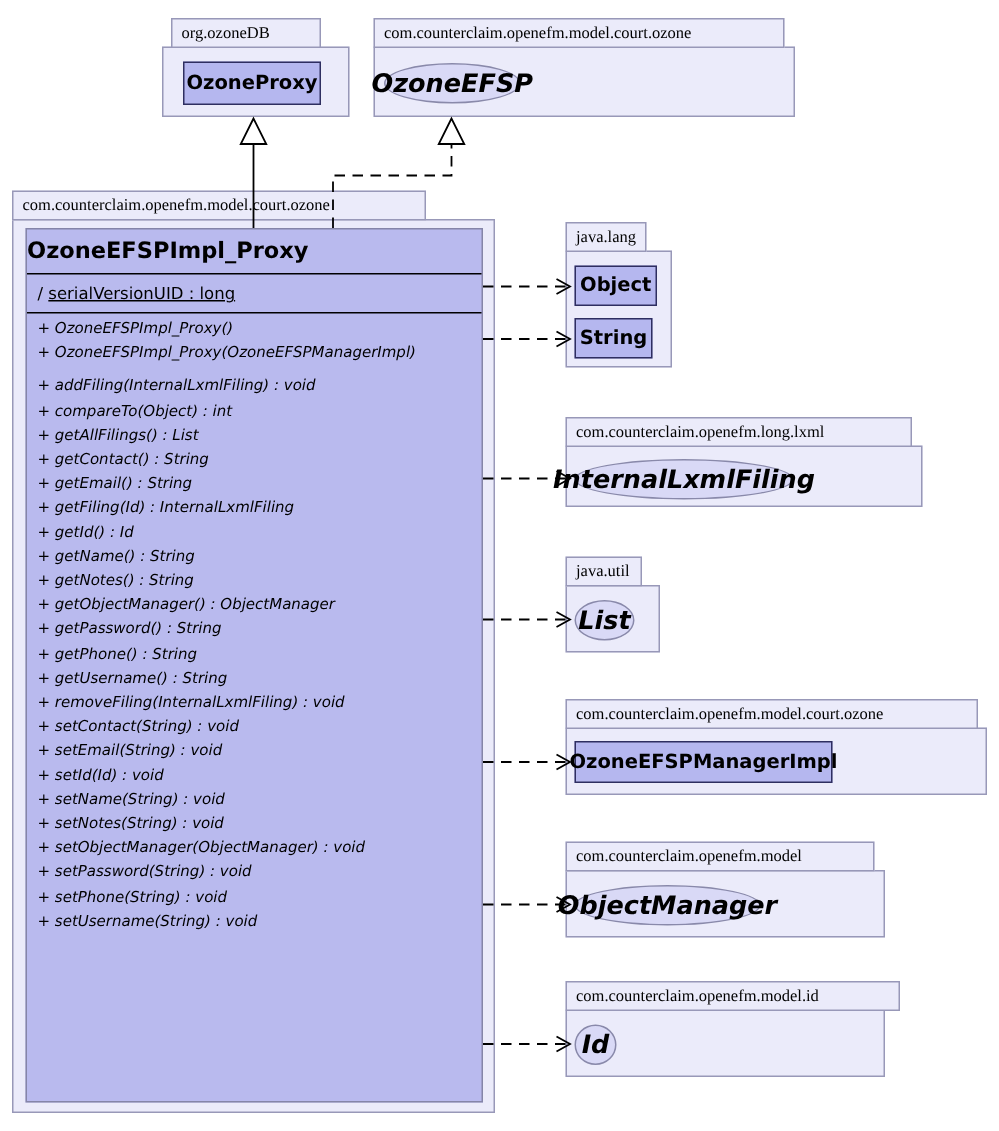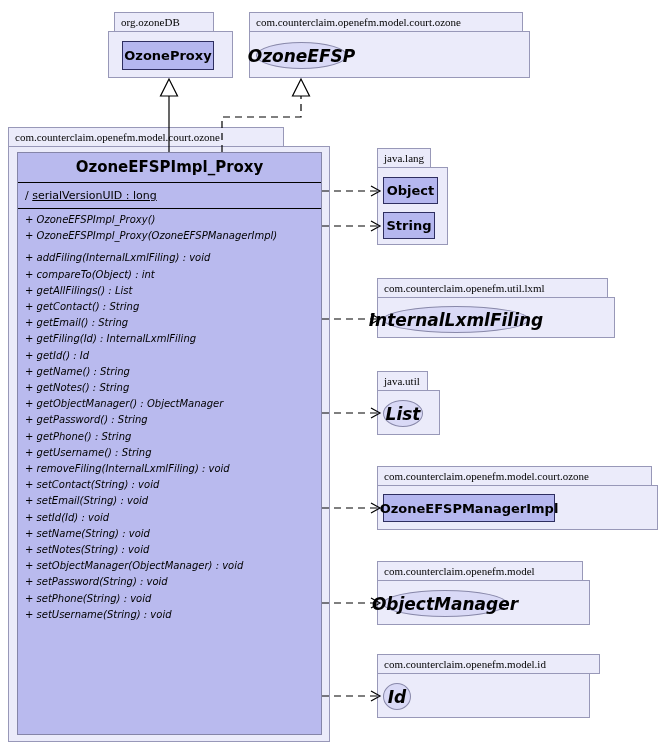--- a/index.html
+++ b/index.html
@@ -15,21 +15,21 @@
   .tab{position:absolute;background:var(--package_fill);border:1px solid var(--package_border);
        font-size:11px;line-height:18px;padding:0 6px;white-space:nowrap;box-sizing:border-box;overflow:hidden;font-family:Liberation Serif, serif;}
   .pkgbody{position:absolute;background:var(--package_fill);border:1px solid var(--package_border);box-sizing:border-box;}
   .cnode{position:absolute;background:var(--node_fill);border:1px solid var(--node_border);
          font-weight:bold;font-size:13px;display:flex;align-items:center;justify-content:center;
          box-sizing:border-box;white-space:nowrap;}
   .inode{position:absolute;background:var(--ellipse_fill);border:1px solid var(--ellipse_border);
          border-radius:50%;font-weight:bold;font-style:italic;font-size:17px;
          display:flex;align-items:center;justify-content:center;box-sizing:border-box;white-space:nowrap;}
   .mainclass{position:absolute;background:var(--class_fill);border:1px solid var(--class_border);box-sizing:border-box;}
-  .mtitle{height:29px;line-height:29px;text-align:center;font-weight:bold;font-size:15px;
+  .mtitle{height:29px;line-height:29px;font-weight:bold;font-size:15px;
           border-bottom:1px solid #000;}
   .mattr{height:25px;line-height:25px;padding-left:7px;font-size:11px;border-bottom:1px solid #000;white-space:nowrap;}
   .u{text-decoration:underline;}
   .mops{padding:3px 0 0 7px;font-size:10px;line-height:16.2px;font-style:italic;}
   .mops div{white-space:nowrap;}
   .gap{height:6px;}
   svg.overlay{position:absolute;left:0;top:0;pointer-events:none;}
 </style>
 </head>
 <body>
@@ -83,21 +83,21 @@
         </div>
     </div>
   </div>
 
   <div class="pkgbody" style="left:377px;top:167px;width:71px;height:78px"></div>
   <div class="tab" style="left:377px;top:148px;min-width:53px;height:20px">java.lang</div>
   <div class="cnode" style="left:383px;top:177px;width:55px;height:27px">Object</div>
   <div class="cnode" style="left:383px;top:212px;width:52px;height:27px">String</div>
 
   <div class="pkgbody" style="left:377px;top:297px;width:238px;height:41px"></div>
-  <div class="tab" style="left:377px;top:278px;min-width:231px;height:20px">com.counterclaim.openefm.util.lxml</div>
+  <div class="tab" style="left:377px;top:278px;min-width:231px;height:20px">com.counterclaim.openefm.long.lxml</div>
   <div class="inode" style="left:383px;top:306px;width:146px;height:27px">InternalLxmlFiling</div>
 
   <div class="pkgbody" style="left:377px;top:390px;width:63px;height:45px"></div>
   <div class="tab" style="left:377px;top:371px;min-width:51px;height:20px">java.util</div>
   <div class="inode" style="left:383px;top:400px;width:40px;height:27px">List</div>
 
   <div class="pkgbody" style="left:377px;top:485px;width:281px;height:45px"></div>
   <div class="tab" style="left:377px;top:466px;min-width:275px;height:20px">com.counterclaim.openefm.model.court.ozone</div>
   <div class="cnode" style="left:383px;top:494px;width:172px;height:28px">OzoneEFSPManagerImpl</div>
 

